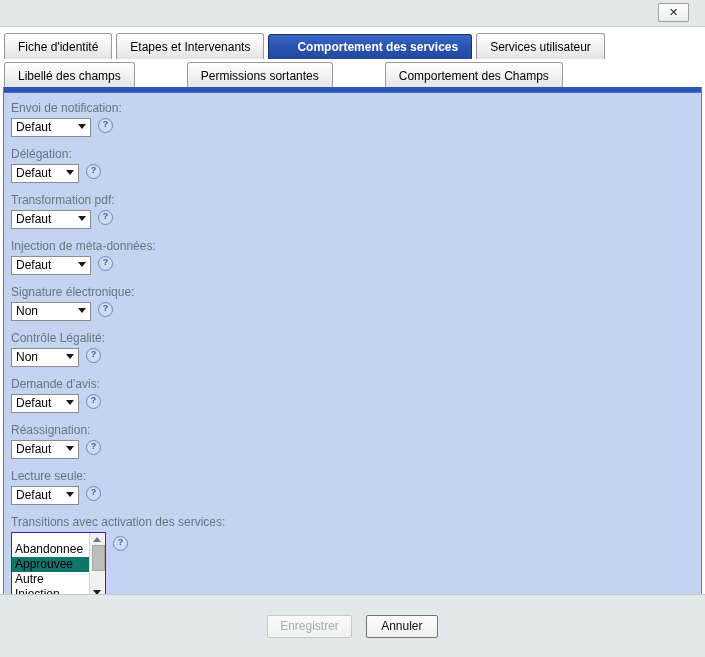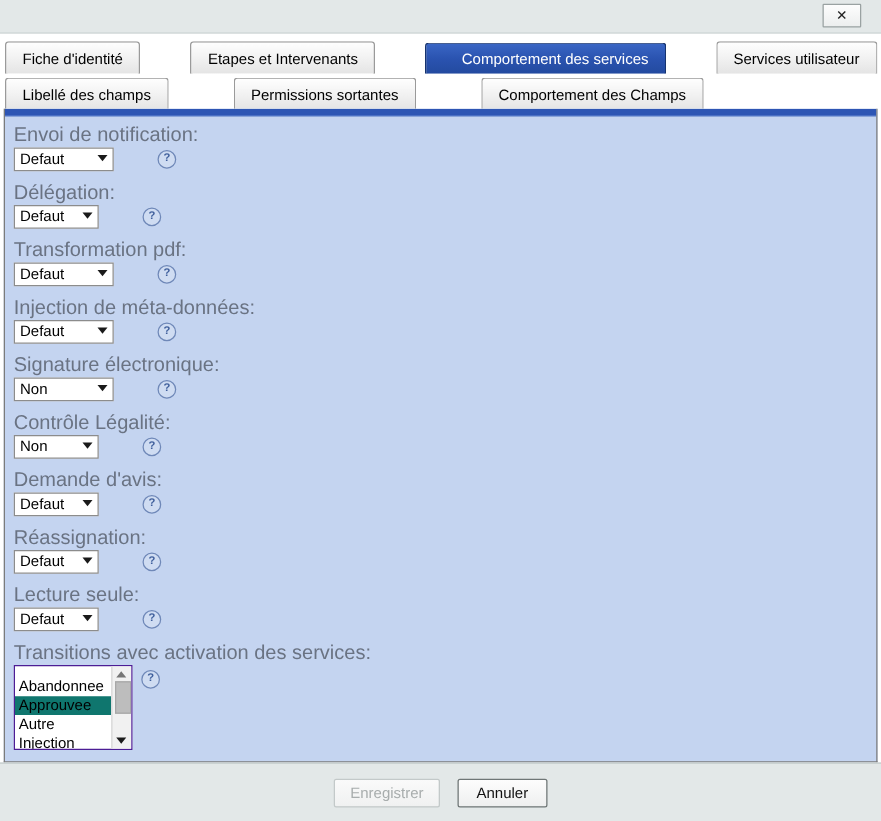--- a/index.html
+++ b/index.html
@@ -62,21 +62,21 @@
     position: relative;
     flex: 0 0 auto;
   }
   .tabrow {
     display: flex;
     align-items: flex-end;
     height: 29px;
     padding-left: 4px;
     box-sizing: border-box;
   }
-  .tabrow.row1 { margin-top: 2px; gap: 36px; }
+  .tabrow.row1 { margin-top: 2px; }
   .tabrow.row2 { margin-top: 0px; gap: 48px; }
 
   .tab {
     height: 26px;
     box-sizing: border-box;
     margin-right: 4px;
     padding: 0 13px;
     display: flex;
     align-items: center;
     justify-content: center;
@@ -89,21 +89,21 @@
     cursor: pointer;
     white-space: nowrap;
     position: relative;
     top: 1px;
   }
   .tab.active {
     background: linear-gradient(#3a66c4 0%, #2a53b0 50%, #234a9f 100%);
     border: 1px solid #16336f;
     border-bottom: none;
     color: #ffffff;
-    font-weight: normal;
+    font-weight: bold;
     height: 25px;
     padding-left: 28px;
   }
 
   
   .panel-wrap {
     flex: 1 1 auto;
     position: relative;
     background: #ffffff;
     padding: 0 3px;
@@ -129,29 +129,27 @@
   .panel-body {
     padding: 8px 0 0 7px;
   }
 
   
   .field {
     margin-bottom: 10px;
   }
   .field-label {
     color: #6a7383;
-    font-size: 16px;
+    font-size: 12px;
     line-height: 15px;
     margin-bottom: 2px;
     display: block;
   }
   .field-ctl {
     display: flex;
-    align-items: center;
-    gap: 28px;
   }
   select.combo {
     -webkit-appearance: none;
     -moz-appearance: none;
     appearance: none;
     background: #ffffff;
     border: 1px solid #8c8c8c;
     border-radius: 0;
     height: 19px;
     box-sizing: border-box;
@@ -261,21 +259,21 @@
   .list-help {
     margin-top: 4px;
   }
 
   
   .footer {
     position: absolute;
     left: 0;
     right: 0;
     bottom: 0;
-    height: 47px;
+    height: 63px;
     background: #e3e8e8;
     border-top: 1px solid #c2caca;
     box-sizing: border-box;
     display: flex;
     align-items: center;
     justify-content: center;
     gap: 14px;
   }
   .btn {
     min-width: 72px;

